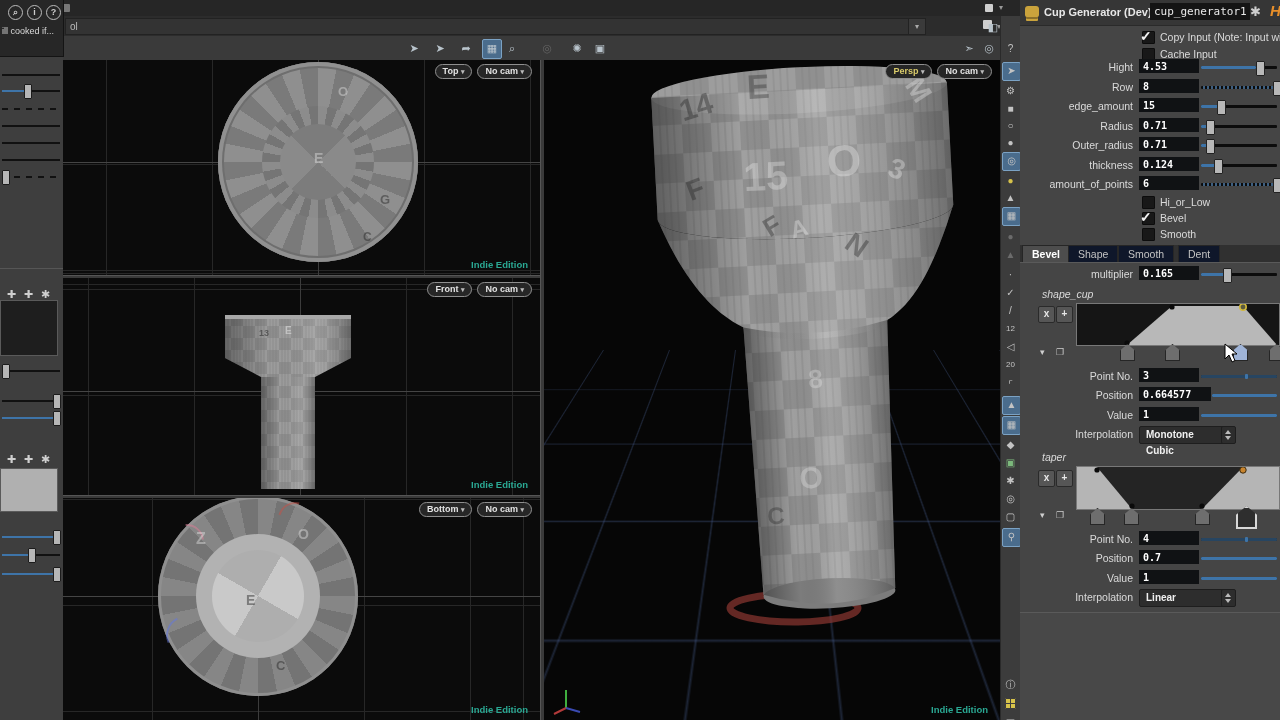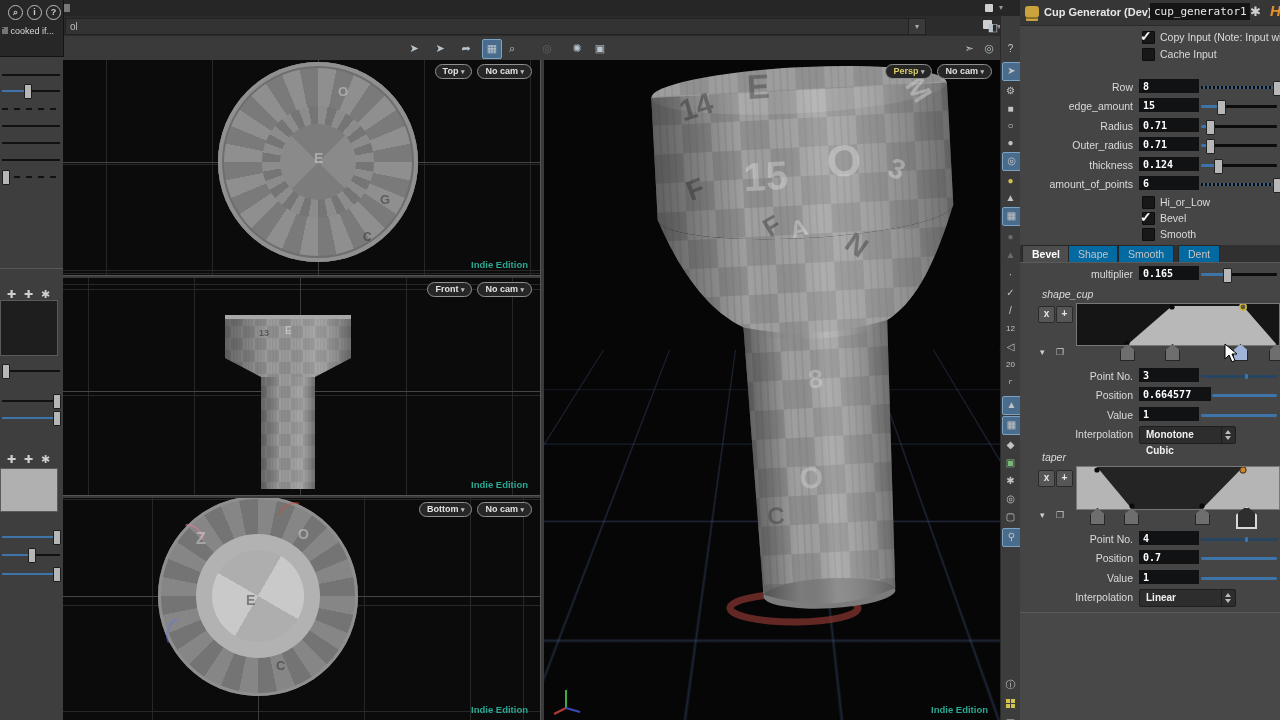--- a/index.html
+++ b/index.html
@@ -104,21 +104,21 @@
   .pfield{position:absolute;left:119px;top:0;width:52px;height:14px;background:#101214;color:#fff;
           font:bold 10px "DejaVu Sans Mono",monospace;line-height:15px;padding:0 4px;}
   .pfield.wide{width:64px;}
   .pslider{position:absolute;left:181px;right:3px;top:2px;height:13px;}
   .pslider .trk{position:absolute;left:0;right:0;top:5px;height:3px;background:#0c0c0c;border-radius:1px;}
   .pslider .trk.dot{background:repeating-linear-gradient(90deg,#0c0c0c 0 2px,#3e5f80 2px 4px);}
   .pslider .fil{position:absolute;left:0;top:5px;height:3px;background:#3e74a8;border-radius:1px;}
   .pslider .knb{position:absolute;top:0;width:7px;height:13px;background:#b8b8b8;border:1px solid #222;border-radius:1px;}
 
   #tabstrip{position:absolute;left:0;top:245px;width:260px;height:17px;background:#303030;border-bottom:1px solid #5a5a5a;}
-  .tab{position:absolute;top:0;height:16px;font-size:10.5px;line-height:16px;text-align:center;color:#c3c3c3;background:#0369a1;border:1px solid #262626;border-bottom:none;padding:0 9px;}
+  .tab{position:absolute;top:0;height:16px;font-size:10.5px;line-height:16px;text-align:center;color:#c3c3c3;background:#0f172a;border:1px solid #262626;border-bottom:none;padding:0 9px;}
   .tab.active{background:#4d4d4d;color:#fff;font-weight:bold;}
 
   .sect-label{position:absolute;font-size:10.5px;color:#dadada;font-style:italic;}
   .rampbtn{position:absolute;width:15px;height:15px;background:#565656;border:1px solid #2a2a2a;border-radius:2px;
            color:#e8e8e8;font-size:10px;font-weight:bold;text-align:center;line-height:14px;}
   .ramp{position:absolute;border:1px solid #787878;background:#151515;}
   .handle{position:absolute;width:13px;height:15px;background:#6e6e6e;border:1px solid #262626;
           clip-path:polygon(50% 0,100% 38%,100% 100%,0 100%,0 38%);}
   .handle.sel{background:#9fb4d8;}
   .handle.big{width:17px;height:19px;background:#2e2e2e;border:2px solid #d8d8d8;}
@@ -424,20 +424,29 @@
 
   <div class="chkrow" style="top:30px">
     <span class="chk on" style="left:122px"></span>
     <span class="chklabel" style="left:140px;top:1px">Copy Input (Note: Input will be st</span>
   </div>
   <div class="chkrow" style="top:47px">
     <span class="chk" style="left:122px"></span>
     <span class="chklabel" style="left:140px;top:1px">Cache Input</span>
   </div>
 
+  <div class="prow" style="top:59px">
+    <span class="plabel">Hight</span>
+    <div class="pfield">4.53</div>
+    <div class="pslider">
+        <div class="trk"></div>
+        <div class="fil" style="width:73%"></div>
+        <div class="knb" style="left:72%"></div>
+      </div>
+  </div>
   <div class="prow" style="top:79px">
     <span class="plabel">Row</span>
     <div class="pfield">8</div>
     <div class="pslider">
         <div class="trk dot"></div>
         <div class="knb" style="left:95%"></div>
       </div>
   </div>
   <div class="prow" style="top:98px">
     <span class="plabel">edge_amount</span>

